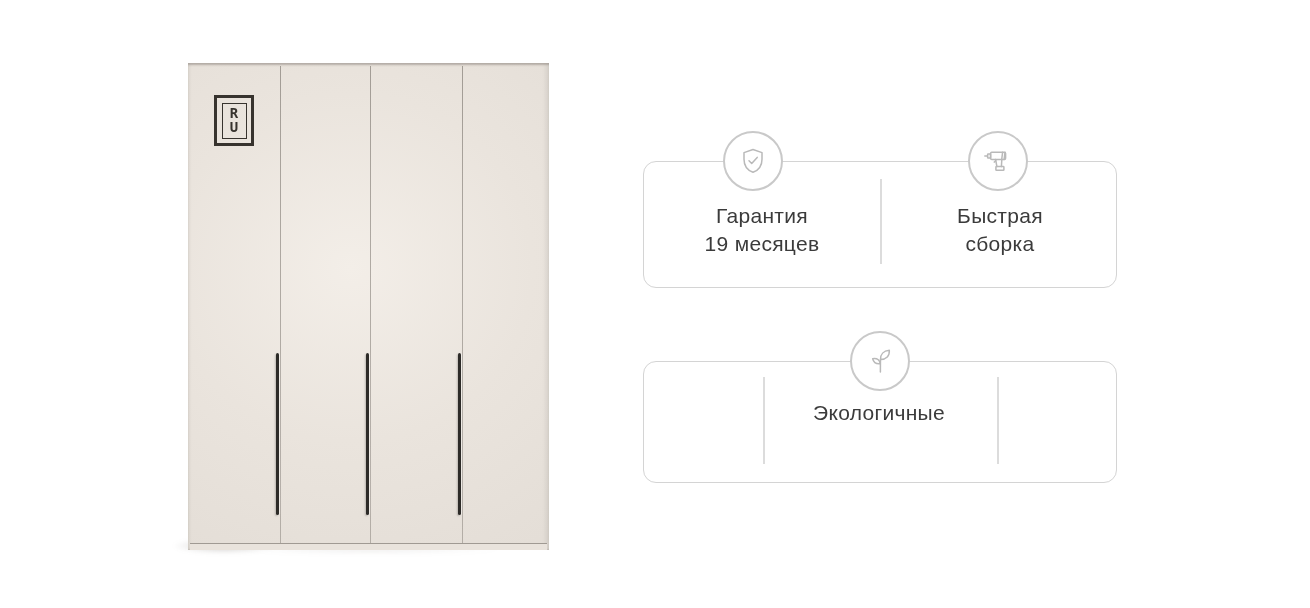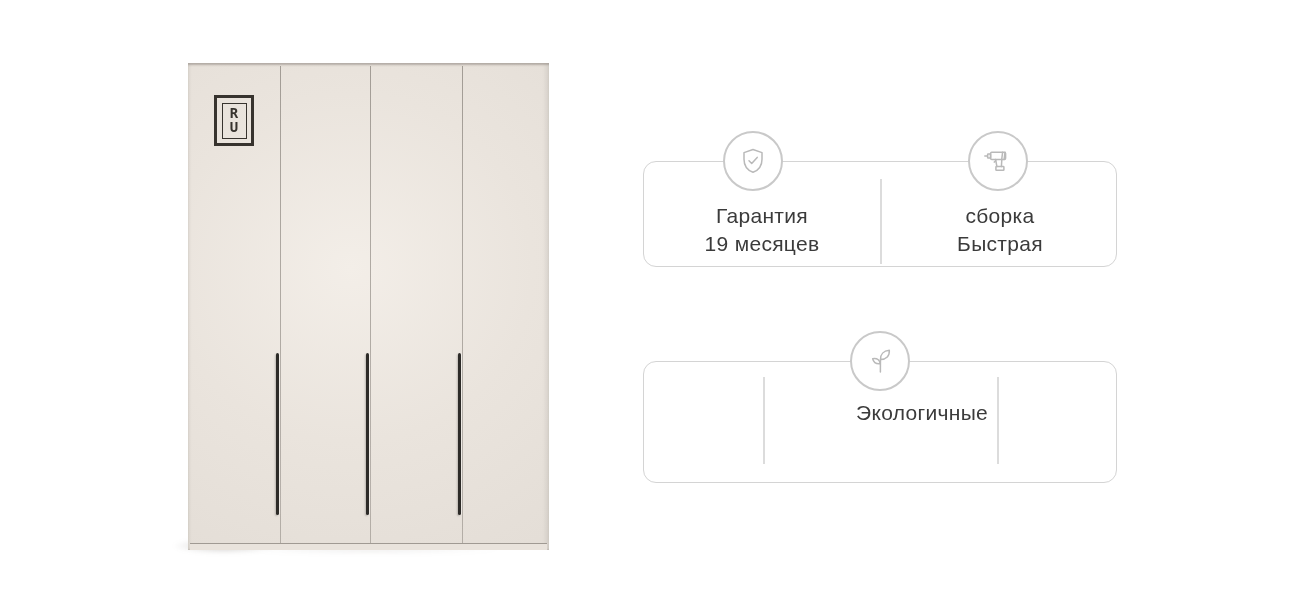--- a/index.html
+++ b/index.html
@@ -90,21 +90,21 @@
   
   .card {
     position: absolute;
     left: 643px;
     width: 474px;
     border: 1.5px solid #d4d4d4;
     border-radius: 13px;
     background: #ffffff;
     box-sizing: border-box;
   }
-  .card-1 { top: 161px; height: 106px; }
+  .card-1 { top: 161px; height: 127px; }
   .card-2 { top: 361px; height: 122px; }
 
   .icon-circle {
     position: absolute;
     top: -31px;
     width: 60px; height: 60px;
     border: 2px solid #c9c9c9;
     border-radius: 50%;
     background: #ffffff;
     box-sizing: border-box;
@@ -129,21 +129,21 @@
     position: absolute;
     text-align: center;
     font-size: 21px;
     line-height: 28px;
     color: #3b3b3b;
     letter-spacing: 0.3px;
     font-weight: 400;
   }
   .text-c1-left  { left: 0;     top: 40px; width: 236px; }
   .text-c1-right { left: 238px; top: 40px; width: 236px; }
-  .text-c2       { left: 112px; top: 37px; width: 232px; text-align: right; }
+  .text-c2       { left: 119px; top: 37px; width: 232px; }
 </style>
 </head>
 <body>
 
 <div class="canvas">
 
   <div class="floor-shadow"></div>
   <div class="floor-shadow-wide"></div>
 
   <div class="wardrobe">
@@ -186,22 +186,22 @@
     </div>
 
     <div class="divider div-c1"></div>
 
     <div class="feature-text text-c1-left">
       <div>Гарантия</div>
       <div>19 месяцев</div>
     </div>
 
     <div class="feature-text text-c1-right">
+      <div>Быстрая</div>
       <div>сборка</div>
-      <div>Быстрая</div>
     </div>
   </div>
 
   <div class="card card-2">
 
     <div class="icon-circle circle-c">
       <svg class="icon-svg" width="32" height="32" viewBox="0 0 32 32">
         <path d="M16.5 14.6 C16.2 9.3 19.6 5.8 25.3 5.3 C25.8 11 22.3 14.5 16.5 14.6 Z"></path>
         <path d="M16.3 18.7 C12.8 19.1 9.6 17.4 8.7 13.7 C12.5 13.2 15.6 15.1 16.3 18.7 Z"></path>
         <path d="M16.4 27 C16.4 22 16.4 18 16.5 14.6"></path>

